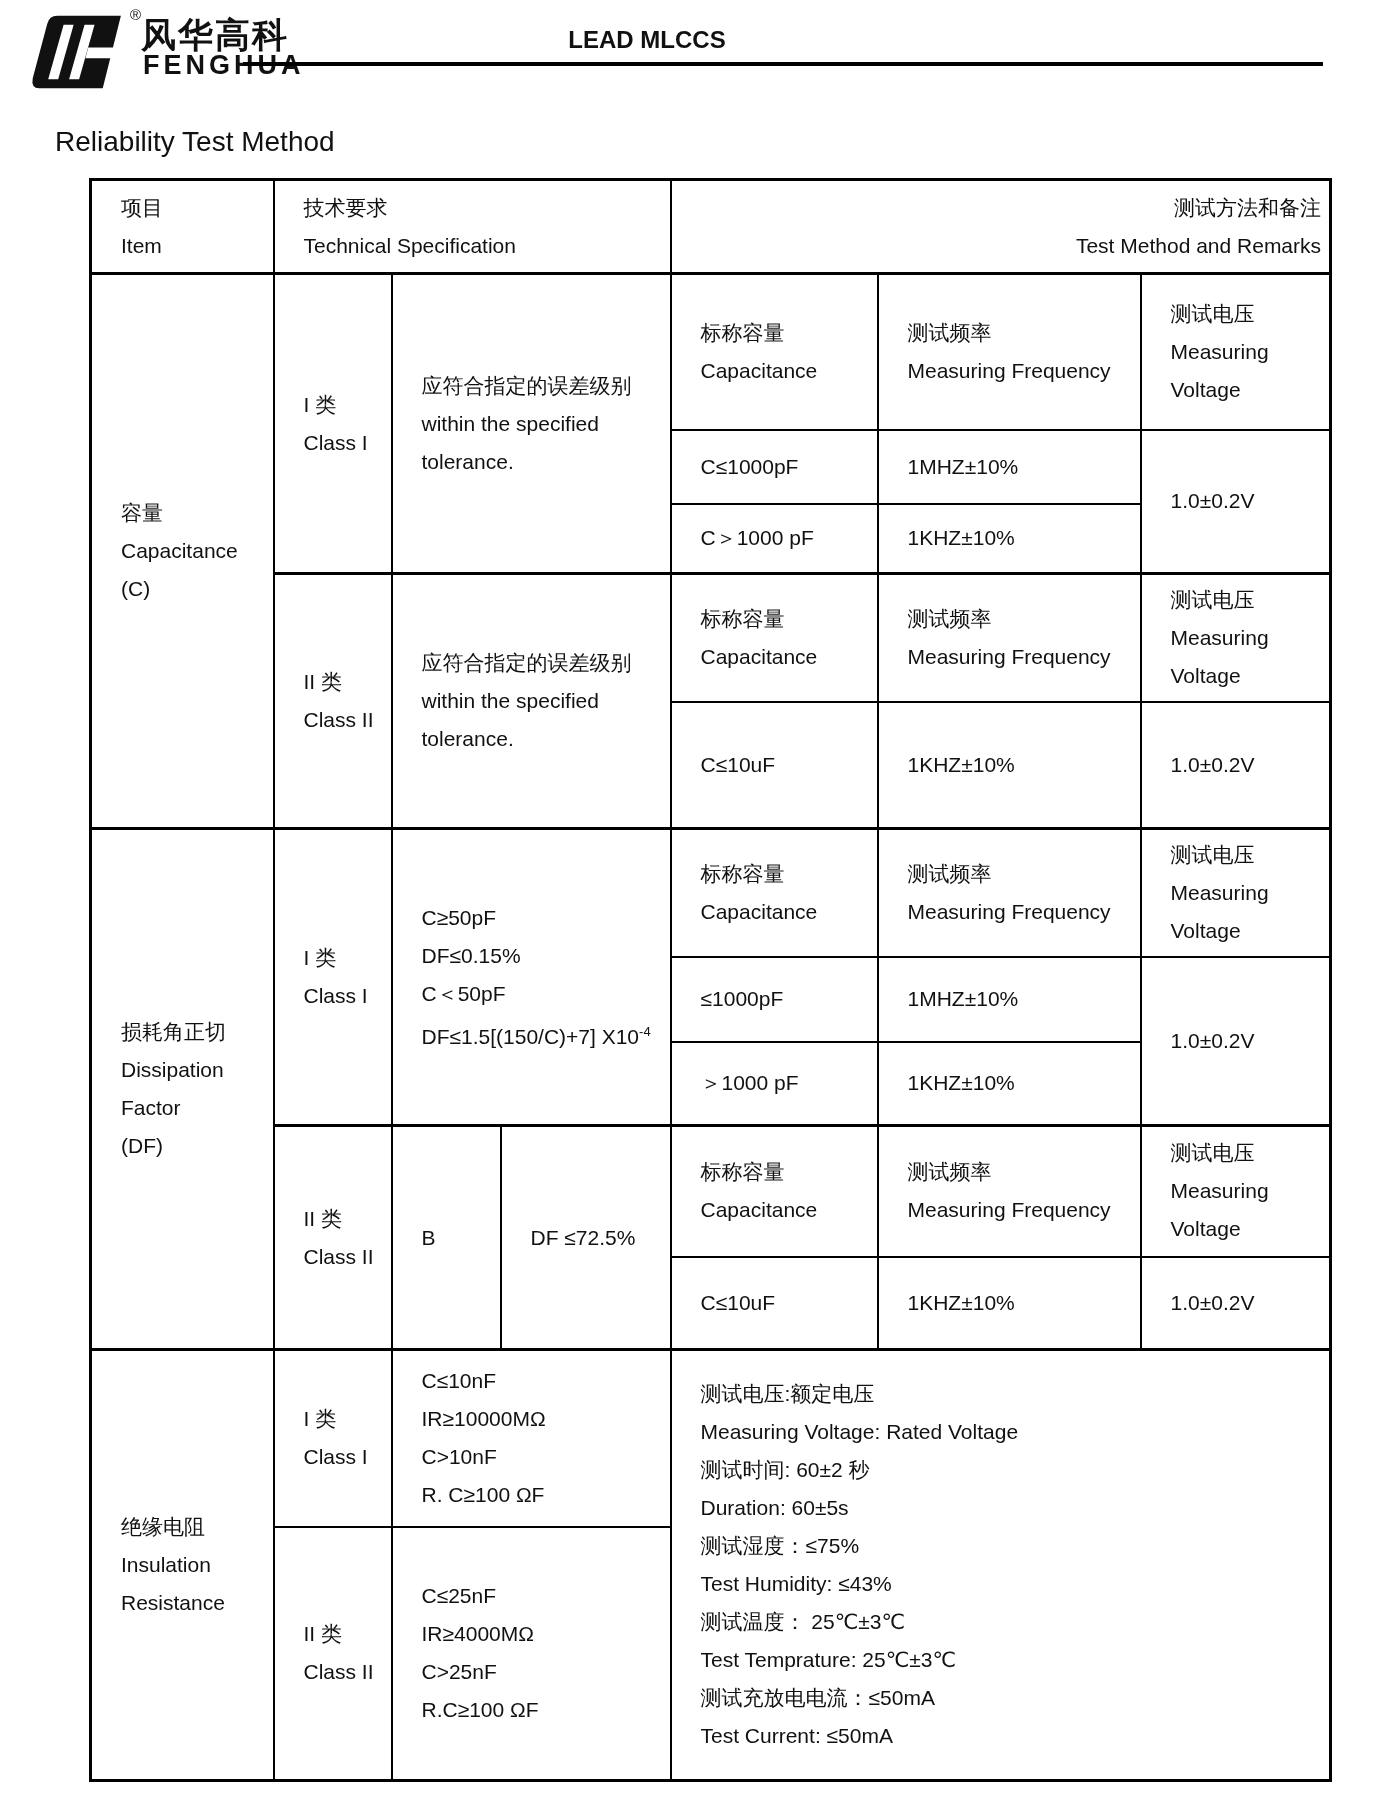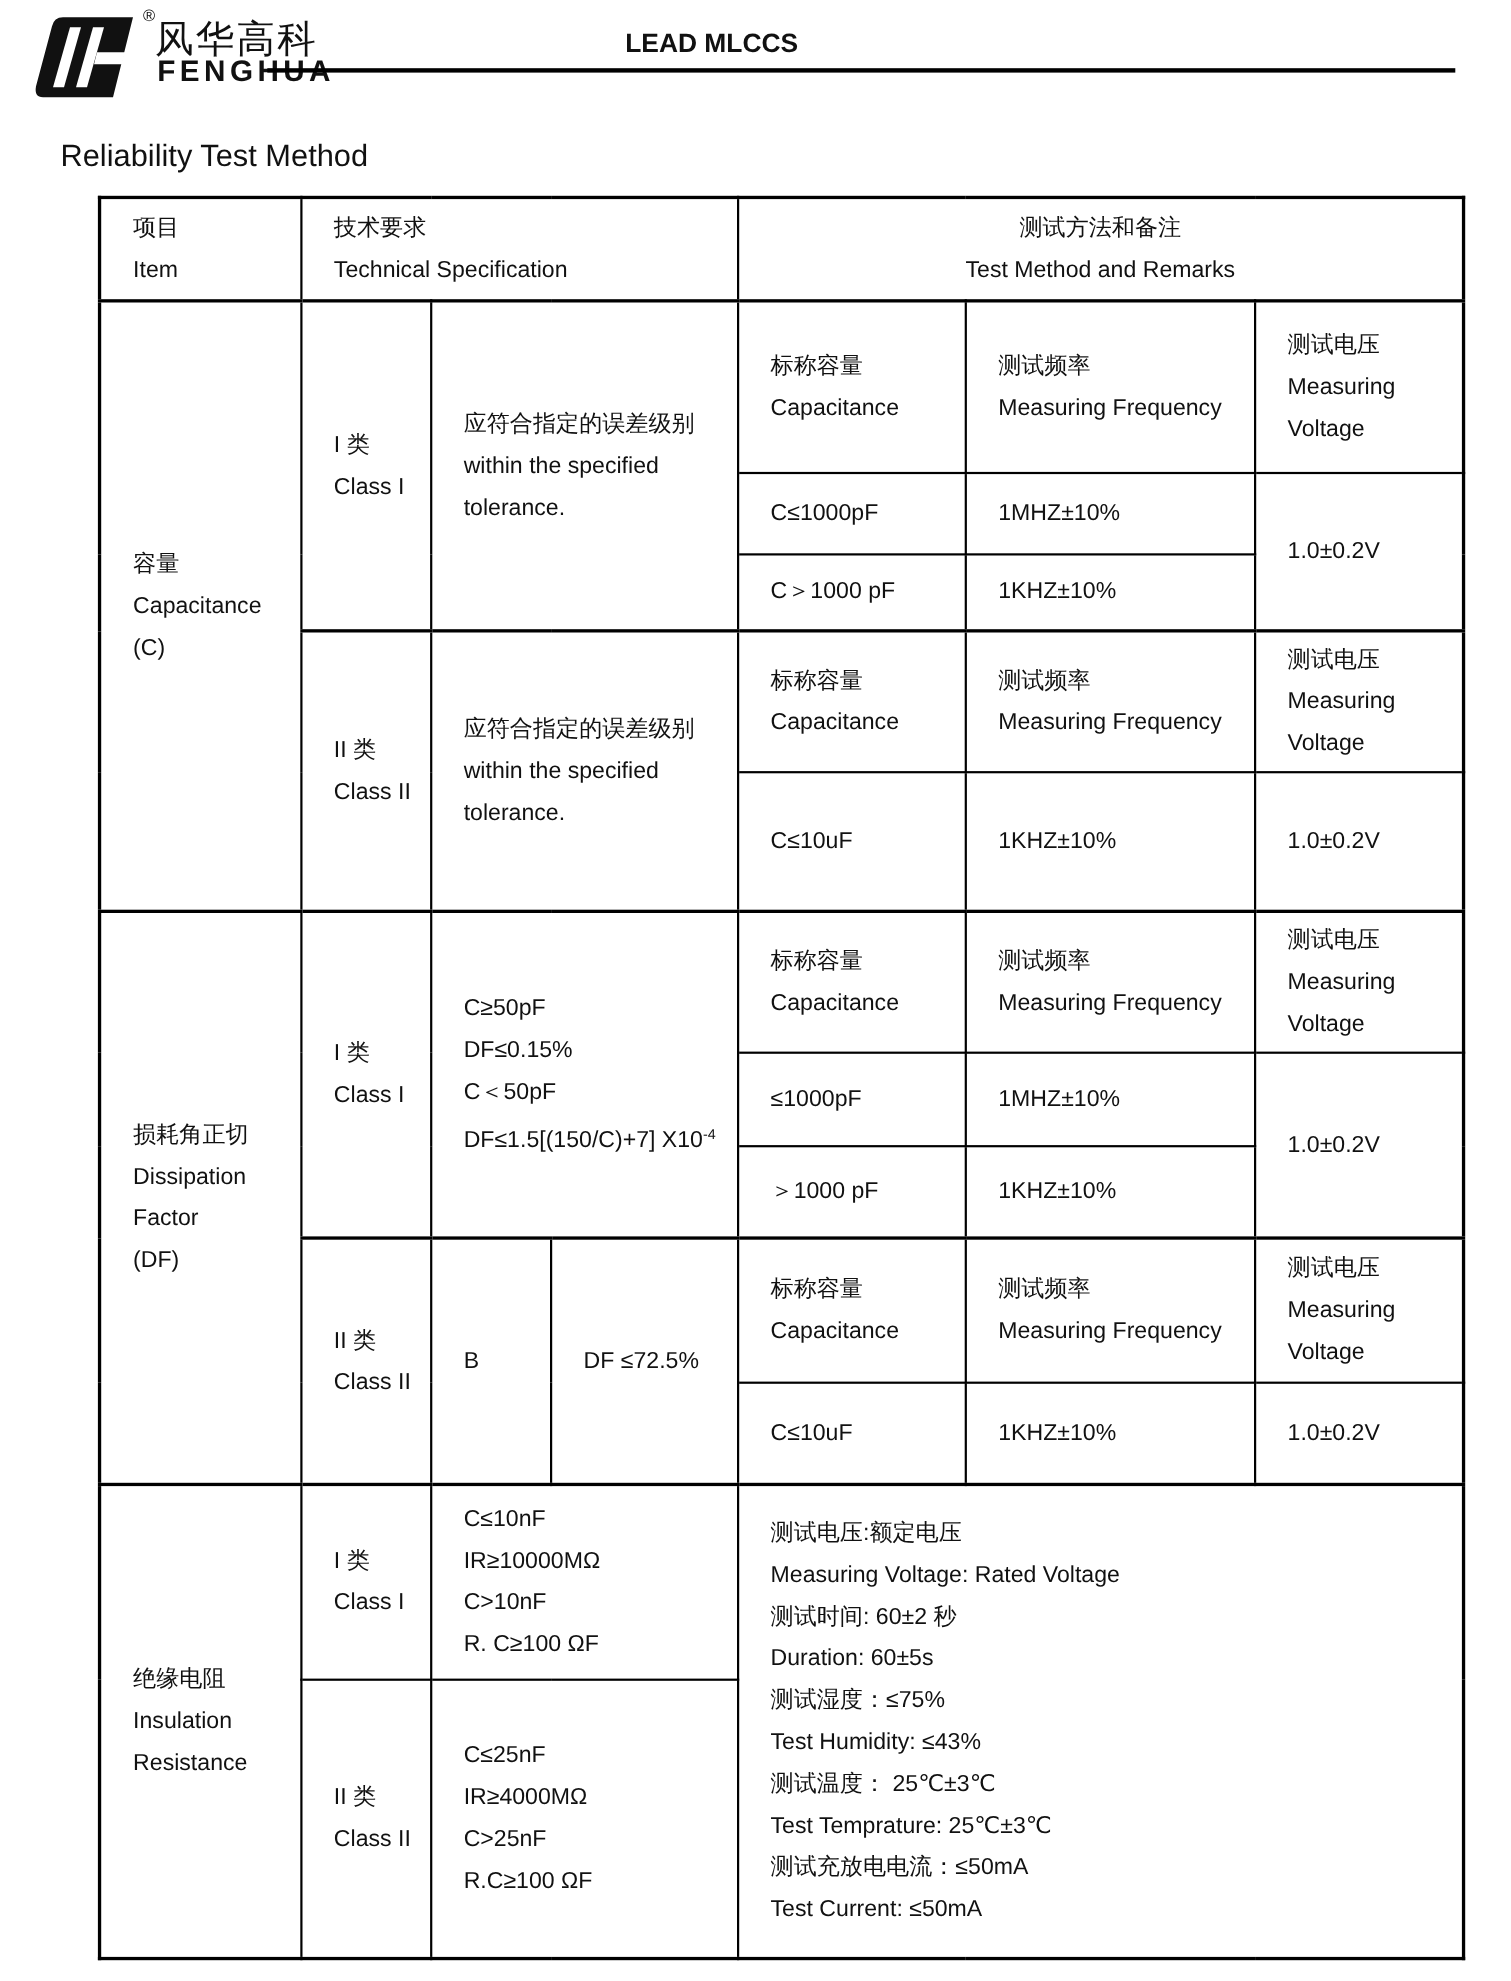--- a/index.html
+++ b/index.html
@@ -4,38 +4,38 @@
 <style>
   html,body { margin:0; padding:0; background:#888; }
   .page {
     position:relative; width:1374px; height:1801px; margin:0 auto;
     background:#ffffff; color:#111;
     font-family:"Liberation Sans","DejaVu Sans",sans-serif;
   }
   
   .brand-logo { position:absolute; left:30px; top:12px; width:100px; height:80px; }
   .brand-reg { position:absolute; left:130px; top:6px; font-size:15px; }
-  .brand-cn { position:absolute; left:141px; top:12px; font-size:35px; font-weight:normal; letter-spacing:2px; white-space:nowrap; }
+  .brand-cn { position:absolute; left:141px; top:12px; font-size:35px; font-weight:bold; letter-spacing:2px; white-space:nowrap; }
   .brand-en { position:absolute; left:143px; top:50px; font-size:27px; font-weight:bold; letter-spacing:4px; white-space:nowrap; }
   .doc-tag { position:absolute; top:26px; width:1294px; text-align:center; font-size:24px; font-weight:bold; }
   .head-rule { position:absolute; left:243px; top:62px; width:1080px; height:4px; background:#000; }
   .page-title { position:absolute; left:55px; top:126px; font-size:28px; font-weight:400; }
   
   table.rel {
     position:absolute; left:89px; top:178px; width:1240px;
     border-collapse:collapse; table-layout:fixed;
     border:3px solid #000;
   }
   td,th {
     border:2px solid #000; vertical-align:middle;
     padding:4px 8px 4px 29px; text-align:left;
     font-size:21px; font-weight:400; overflow:hidden;
   }
   .ln { line-height:38px; white-space:nowrap; }
-  .center { text-align:center; padding-left:8px; }
+  .center { text-align:right; padding-left:8px; }
   tr.hdr th { border-bottom-width:3px; }
   tr.sec td { border-top-width:3px; }
   sup { font-size:13px; }
 </style>
 </head>
 <body>
 
 <div class="page">
 
   <svg class="brand-logo" viewBox="0 0 110 84" aria-hidden="true">

